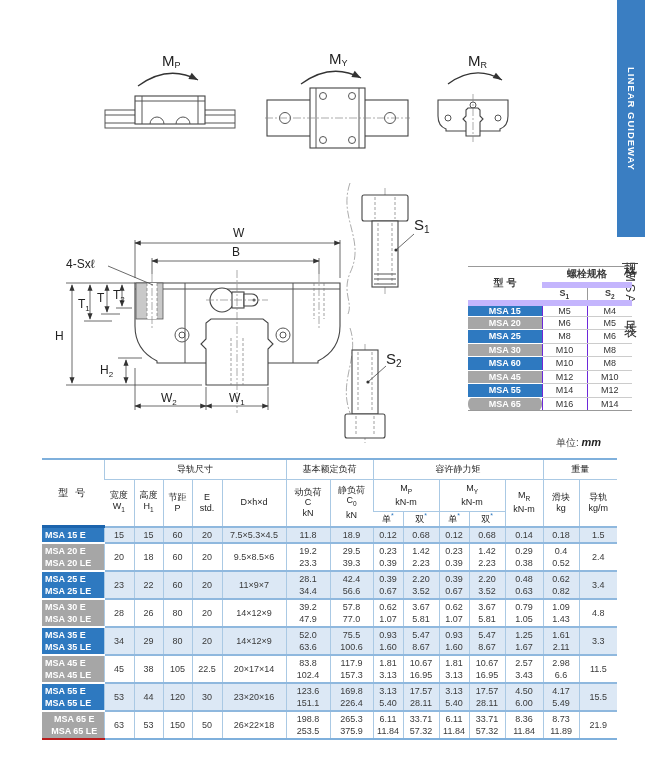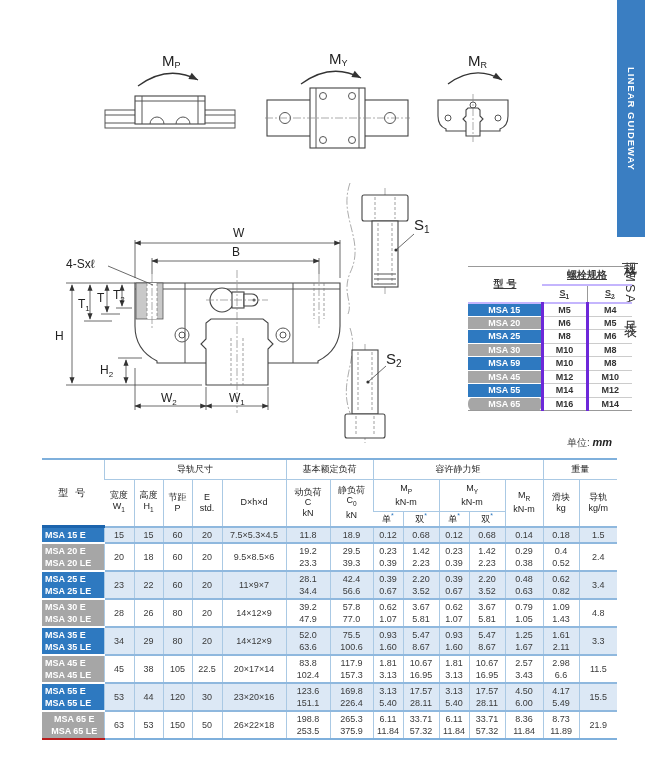--- a/index.html
+++ b/index.html
@@ -25,36 +25,36 @@
   .thin{stroke:#555;stroke-width:1;fill:none;}
   .thick{stroke:#333;stroke-width:1.3;fill:none;}
   .wfill{fill:#fff;stroke:#444;stroke-width:1.1;}
   .dim{stroke:var(--dline);stroke-width:0.8;fill:none;}
   .cl{stroke:#888;stroke-width:0.7;fill:none;stroke-dasharray:8 2 2 2;}
   .hid{stroke:#777;stroke-width:0.7;fill:none;stroke-dasharray:3 2;}
   .dimtxt{font-size:12px;}
   .momtxt{font-size:15px;}
 
   
-  .unit-note{position:absolute;top:436px;right:33px;font-size:10px;color:#444;text-align:right;}
+  .unit-note{position:absolute;top:436px;right:44px;font-size:10px;color:#444;text-align:right;}
   .unit-note b{font-style:italic;font-size:11px;color:#222;}
 
   
   .bolt-table{position:absolute;left:468px;top:266px;width:164px;border-collapse:collapse;table-layout:fixed;}
   .bolt-table th,.bolt-table td{font-size:9px;text-align:center;vertical-align:middle;}
-  .bolt-table thead th{border-bottom:2px solid #c4b5fd;text-decoration:underline;}
+  .bolt-table thead th{border-bottom:6px solid #c4b5fd;}
   .bolt-table .bt-top{border-top:1px solid #999;font-size:10px;height:18px;}
   .bolt-table .bt-model{font-size:10px;}
   .bolt-table .bt-s{height:18px;font-size:9px;}
   .bolt-table .bt-s:first-child{border-right:1px solid #999;}
   .bolt-table td{height:13.5px;}
   .bolt-table td.bmod{color:#fff;font-weight:bold;border-bottom:1px solid #fff;}
   .bolt-table td.b{background:var(--accent);}
   .bolt-table td.g{background:var(--gray);}
-  .bolt-table td.bs{border-bottom:1px solid #ccc;border-left:3px solid #6d28d9;color:#333;font-weight:bold;}
+  .bolt-table td.bs{border-bottom:1px solid #ccc;border-left:1px solid #6d28d9;color:#333;}
   .bolt-table tr:last-child td{border-bottom:1px solid #999;border-radius:6px;}
   .bolt-table sub{font-size:6.5px;}
 
   
   .main-table{position:absolute;left:42px;top:458px;width:575px;border-collapse:collapse;table-layout:fixed;
     border-top:2px solid #7fb0dc;}
   .main-table th,.main-table td{font-size:9px;text-align:center;vertical-align:middle;border-left:1px solid #aac9e4;}
   .main-table th:first-child,.main-table td:first-child{border-left:none;}
   .main-table thead th{font-weight:normal;color:#222;}
   .main-table .grp{height:20px;border-bottom:1px solid #aac9e4;font-size:9.5px;}
@@ -276,21 +276,21 @@
           <td class="bmod b">MSA 25</td>
           <td class="bs">M8</td>
           <td class="bs">M6</td>
         </tr>
         <tr>
           <td class="bmod g">MSA 30</td>
           <td class="bs">M10</td>
           <td class="bs">M8</td>
         </tr>
         <tr>
-          <td class="bmod b">MSA 59</td>
+          <td class="bmod b">MSA 60</td>
           <td class="bs">M10</td>
           <td class="bs">M8</td>
         </tr>
         <tr>
           <td class="bmod g">MSA 45</td>
           <td class="bs">M12</td>
           <td class="bs">M10</td>
         </tr>
         <tr>
           <td class="bmod b">MSA 55</td>

